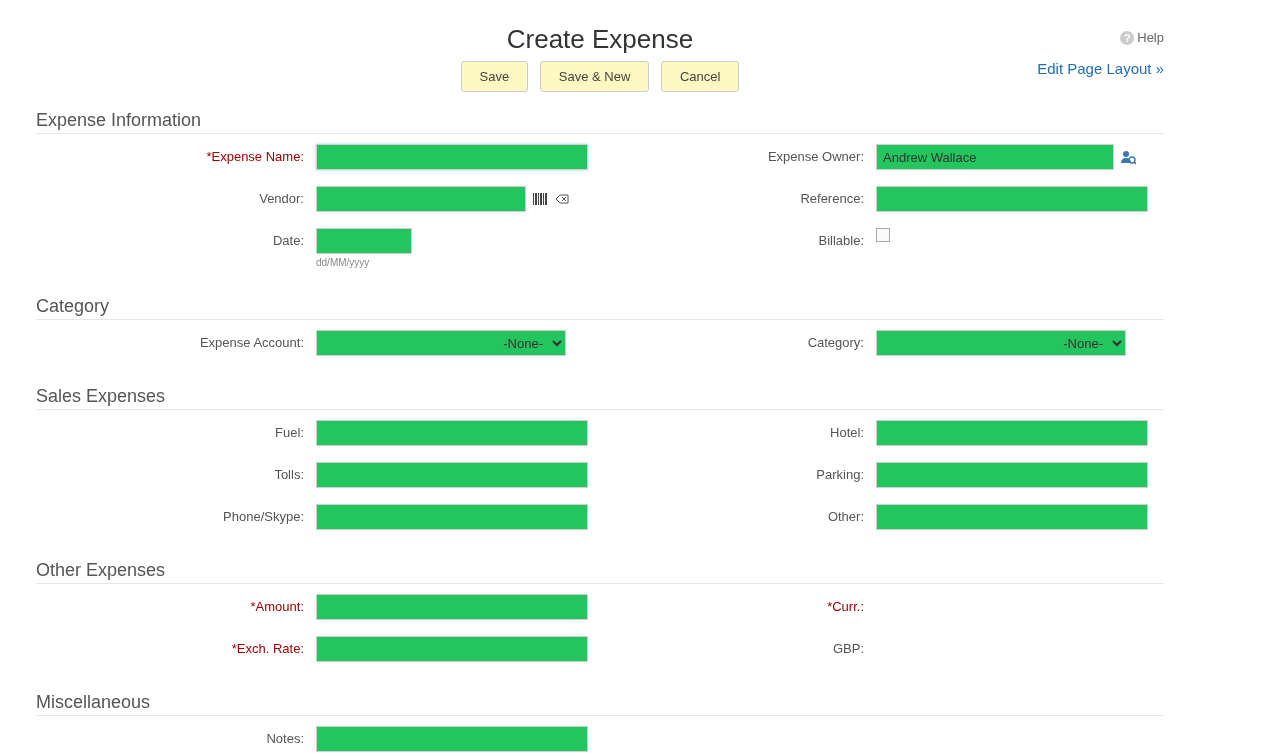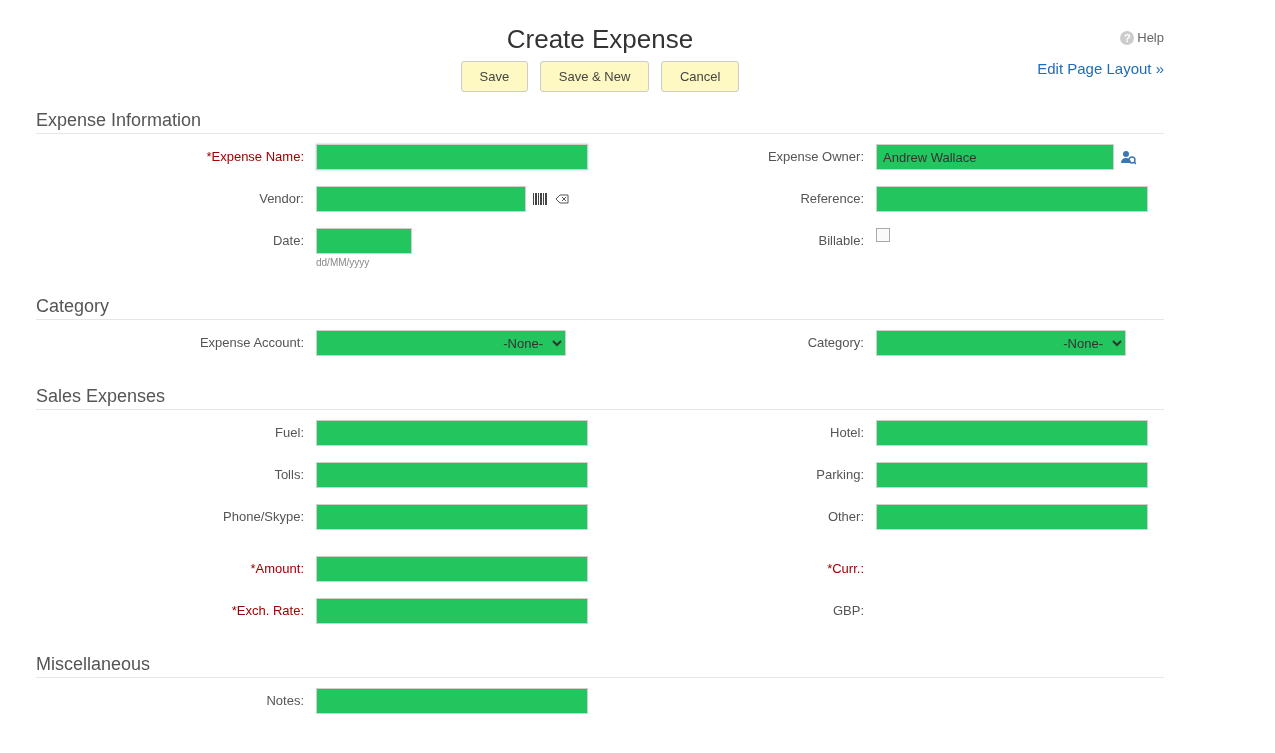--- a/index.html
+++ b/index.html
@@ -300,20 +300,21 @@
       </div>
       <div class="field-row">
         <div class="field-label">Other:</div>
         <div class="field-control">
             <input class="text w-wide" type="text" value="" style="">
           </div>
       </div>
     </div>
   </div>
 
+  <div class="section-title">Other Expenses</div>
   <div class="form-columns">
     <div class="col">
       <div class="field-row">
         <div class="field-label required">*Amount:</div>
         <div class="field-control">
             <input class="text w-wide" type="text" value="" style="">
           </div>
       </div>
       <div class="field-row">
         <div class="field-label required">*Exch. Rate:</div>

